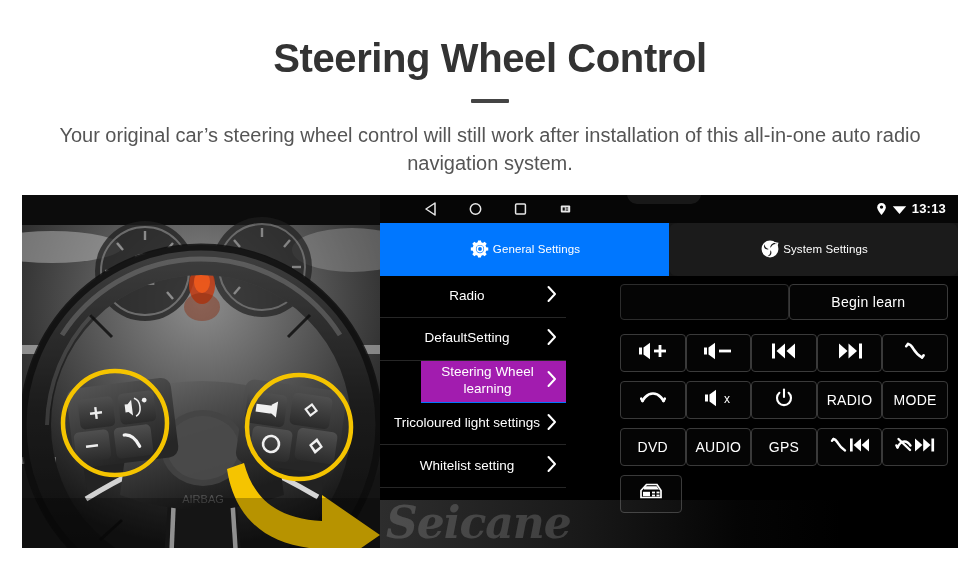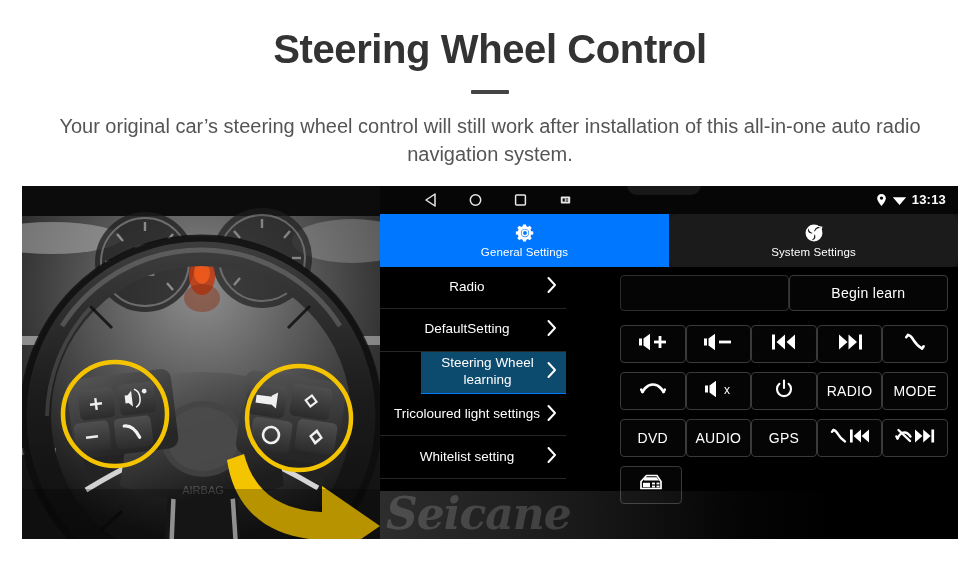--- a/index.html
+++ b/index.html
@@ -21,21 +21,21 @@
     padding-top: 26px;
     box-sizing: border-box;
     text-align: center;
   }
   .page-title {
     font-size: 40px;
     font-weight: bold;
     color: #333333;
     letter-spacing: -0.4px;
     line-height: 1.15;
-    margin: 0;
+    margin: 9px;
   }
   .title-rule {
     width: 38px;
     height: 4px;
     background: #444444;
     margin: 18px auto 0 auto;
     border-radius: 1px;
   }
   .page-subtitle {
     margin: 18px auto 12px auto;
@@ -122,21 +122,21 @@
 
   
   .tabs {
     display: flex;
     height: 53px;
     background: #161616;
   }
   .tab {
     flex: 0 0 50%;
     display: flex;
-    flex-direction: column;
+    flex-direction: row;
     align-items: center;
     justify-content: center;
     gap: 2px;
     box-sizing: border-box;
   }
   .tab.active { background: #0077ff; }
   .tab.inactive { background: #1b1b1b; border-radius: 8px; }
   .tab-label {
     color: #ffffff;
     font-size: 11.5px;
@@ -160,21 +160,21 @@
     position: relative;
     flex: 1 1 0;
     min-height: 0;
     display: flex;
     align-items: center;
     justify-content: center;
     border-bottom: 1px solid #262626;
     box-sizing: border-box;
     padding: 0 20px 0 8px;
   }
-  .menu-item.selected { background: #0c4a6e; border-bottom-color: #0077ff; margin-left: 41px; }
+  .menu-item.selected { background: #a21caf; border-bottom-color: #0077ff; margin-left: 41px; }
   .menu-label {
     color: #ffffff;
     font-size: 13.5px;
     text-align: center;
     line-height: 1.25;
     width: 100%;
   }
   .menu-chevron {
     position: absolute;
     right: 9px;

